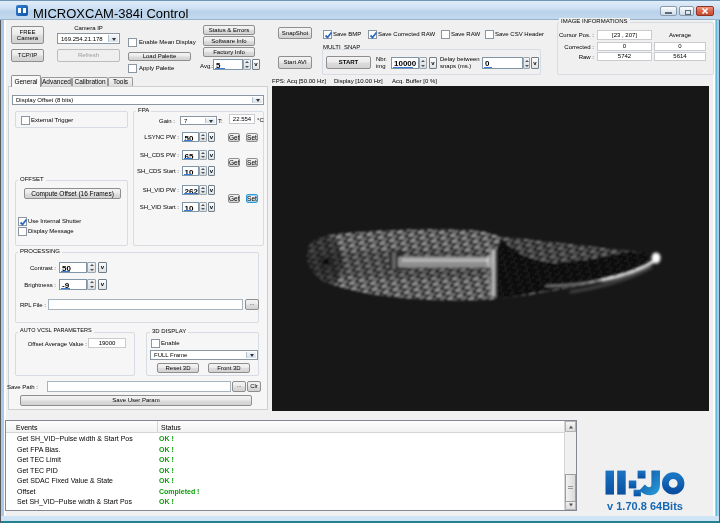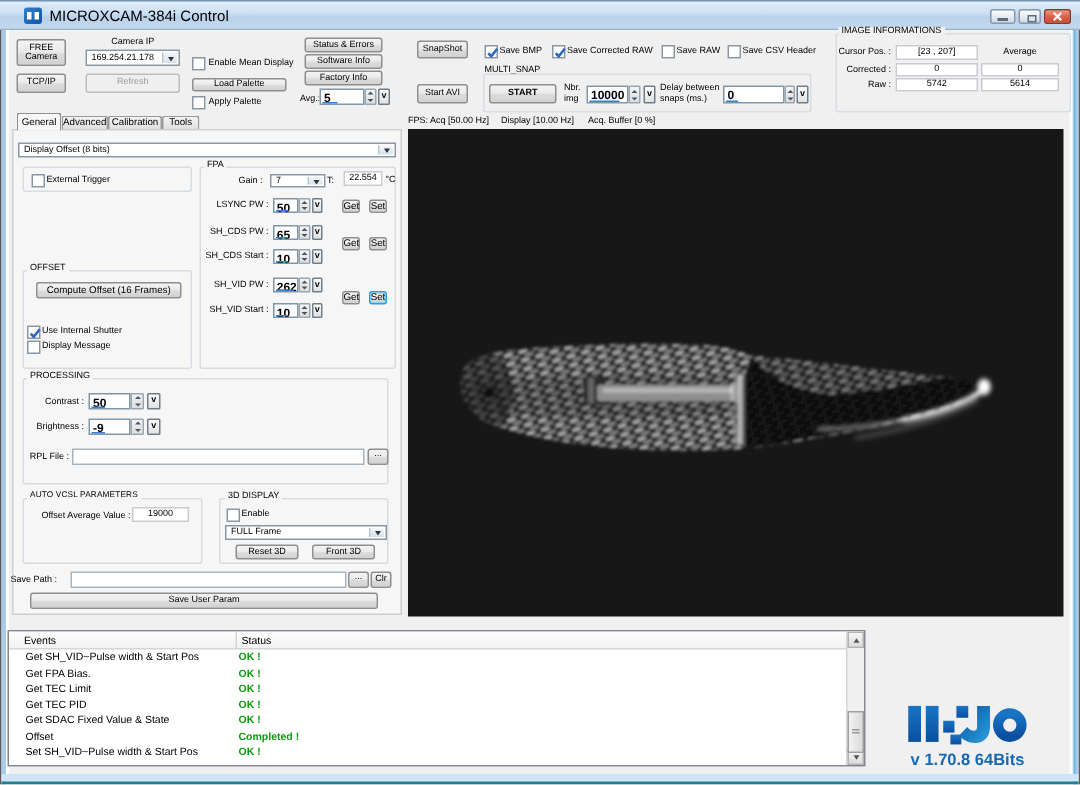--- a/index.html
+++ b/index.html
@@ -25,21 +25,21 @@
 .cmb .ar:after{content:"";position:absolute;left:50%;top:50%;transform:translate(-50%,-35%);border-left:2.5px solid transparent;border-right:2.5px solid transparent;border-top:3.5px solid #333}
 .cmb .tx{position:absolute;left:3px;top:50%;transform:translateY(-50%);font-size:6px;white-space:nowrap}
 .ev{font-size:7px}
 </style></head><body>
 
 <div class="a" style="left:0;top:0;width:720px;height:20px;background:linear-gradient(180deg,#e3eefa 0%,#cde0f2 45%,#b9d2ea 60%,#c2d8ed 100%);border-bottom:1px solid #9ab4cc;box-sizing:border-box"></div>
 <div class="a" style="left:0;top:0;width:720px;height:1px;background:#7094b4"></div>
 <div class="a" style="left:16px;top:5px;width:12px;height:11px;background:linear-gradient(135deg,#2f7fd0,#1355a8);border-radius:2px"></div>
 <div class="a" style="left:18px;top:8px;width:3px;height:5px;background:#fff"></div>
 <div class="a" style="left:23px;top:8px;width:3px;height:5px;background:#fff"></div>
-<div class="lb" style="left:33px;top:7px;font-size:10px">MICROXCAM-384i Control</div>
+<div class="lb" style="left:33px;top:7px;font-size:13px">MICROXCAM-384i Control</div>
 
 <div class="a" style="left:660px;top:6px;width:17px;height:10px;background:linear-gradient(180deg,#fdfdfd,#cdd9e6);border:1px solid #8899ab;border-radius:2px;box-sizing:border-box">
     <div class="a" style="left:4px;top:5px;width:7px;height:2px;background:#5b6b7c"></div>
   </div>
 <div class="a" style="left:679px;top:6px;width:15px;height:10px;background:linear-gradient(180deg,#fdfdfd,#cdd9e6);border:1px solid #8899ab;border-radius:2px;box-sizing:border-box">
     <div class="a" style="left:4.5px;top:2.5px;width:4px;height:3px;border:1px solid #5b6b7c"></div>
   </div>
 <div class="a" style="left:696px;top:6px;width:18px;height:10px;background:linear-gradient(180deg,#f0967e 0%,#dd6248 50%,#c84b33 100%);border:1px solid #8e3424;border-radius:2px;box-sizing:border-box"><svg width="16" height="8" viewBox="0 0 16 8">
       <path d="M5.5 1.5 L10.5 6.5 M10.5 1.5 L5.5 6.5" stroke="#fff" stroke-width="1.6"></path>
     </svg></div>

